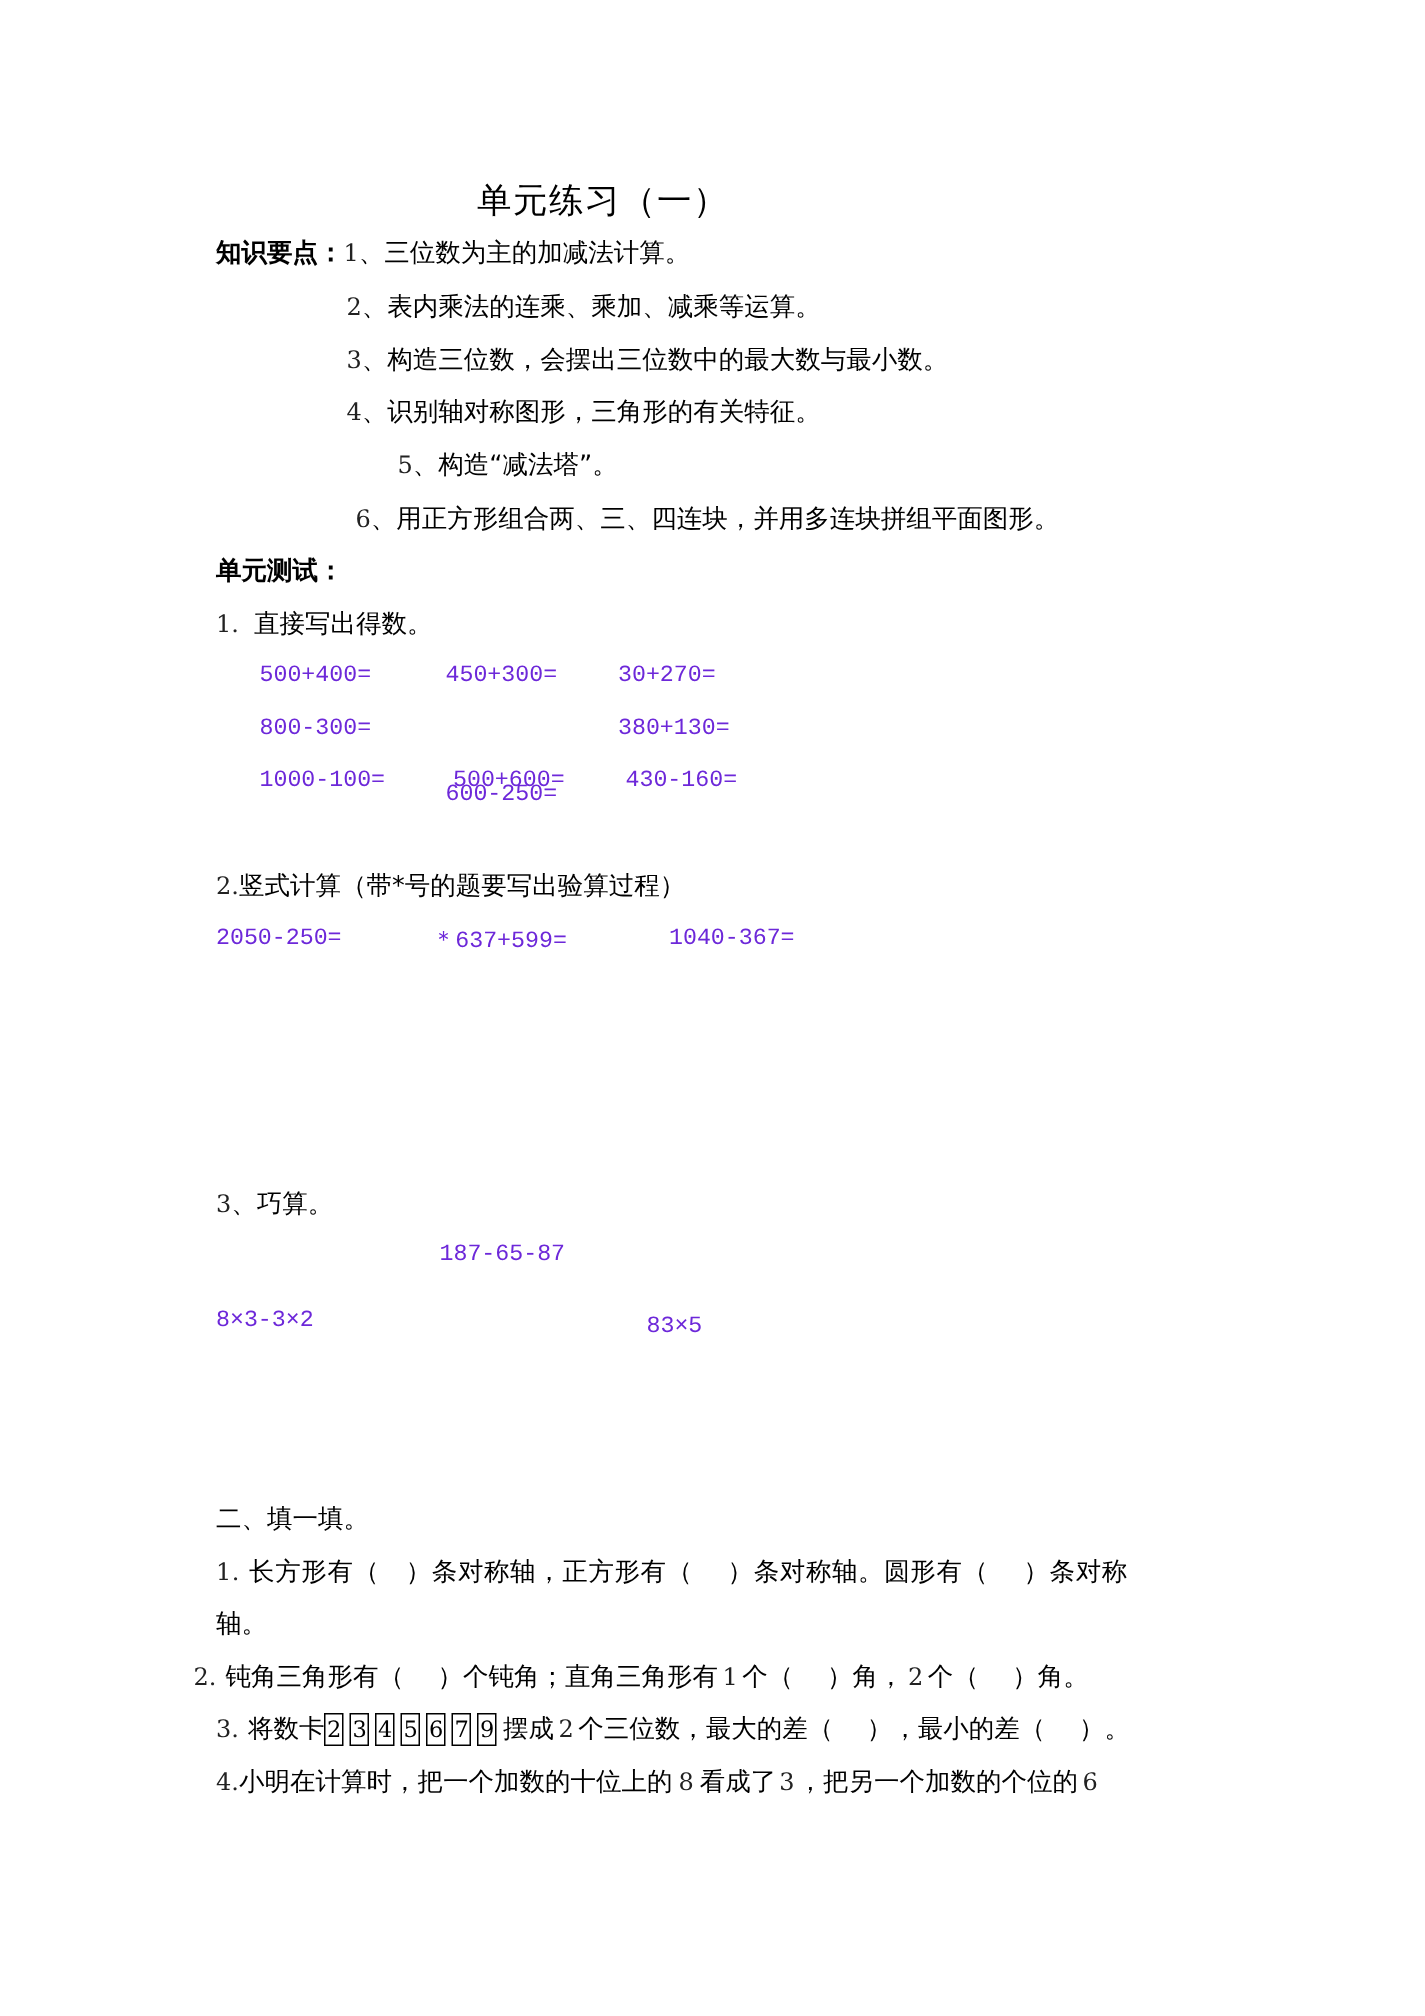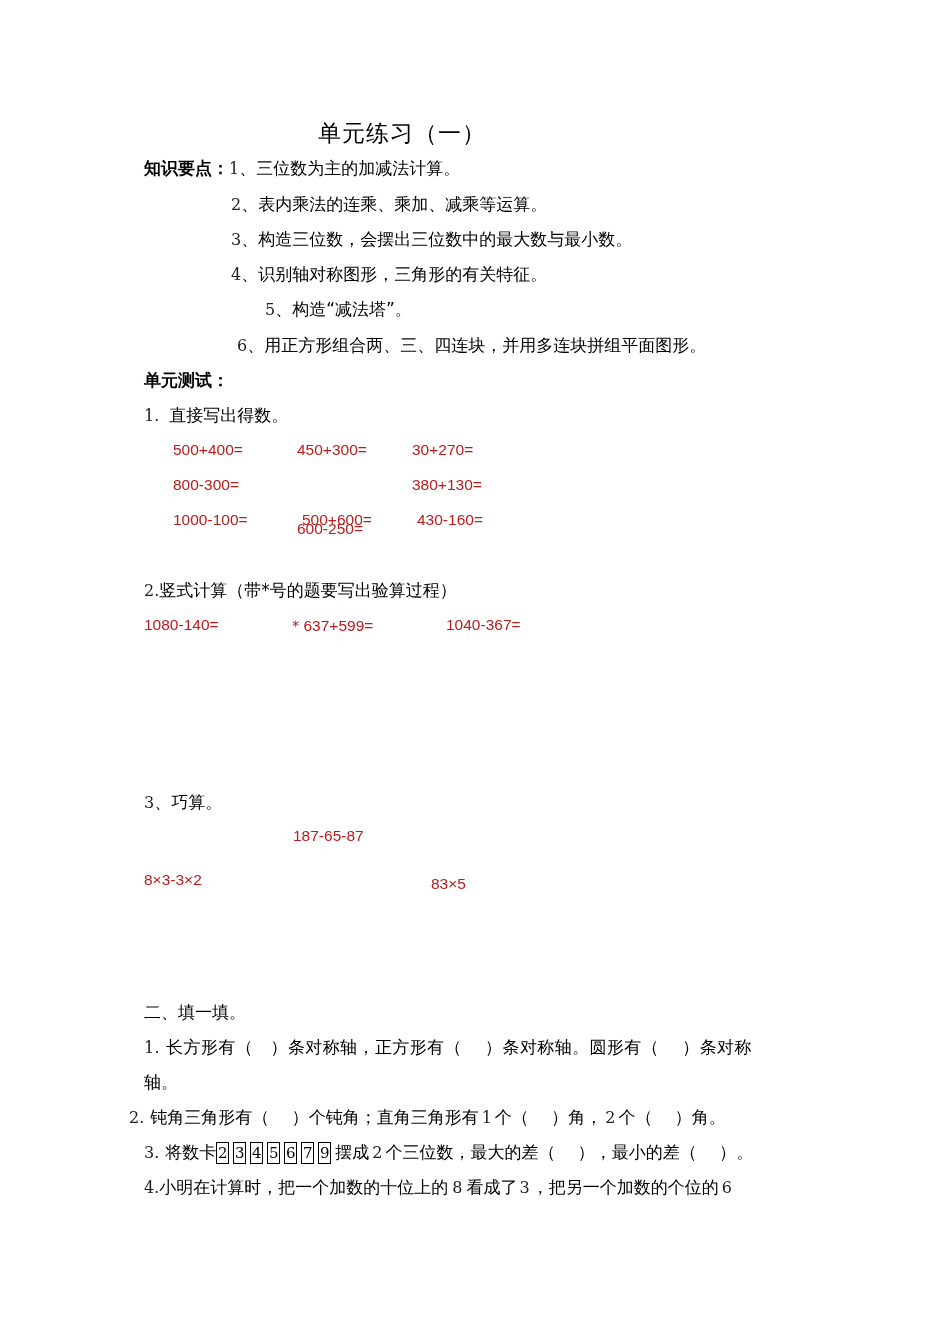--- a/index.html
+++ b/index.html
@@ -3,21 +3,21 @@
   <meta charset="utf-8">
   <style>
     html, body { margin: 0; padding: 0; background: #ffffff; }
     body { width: 950px; height: 1344px; position: relative; overflow: hidden;
            font-family: "DejaVu Sans", sans-serif; color: #000; }
     .abs { position: absolute; white-space: nowrap; }
     .title { top: 118px; left: 0; width: 804px; text-align: center; font-size: 23px; letter-spacing: 1px; }
     .cn { font-size: 17px; }
     .bold { font-weight: bold; }
     .num { font-family: "DejaVu Serif", serif; font-size: 16px; color: #222; }
-    .eq { font-family: Liberation Sans, sans-serif; font-size: 15.5px; color: #b91c1c; }
+    .eq { font-family: Liberation Mono, monospace; font-size: 15.5px; color: #6d28d9; }
     .card { display: inline-block; border: 1px solid #000; font-family: "DejaVu Serif", serif;
             font-size: 15px; width: 11px; height: 20px; line-height: 20px; text-align: center;
             margin-right: 4px; vertical-align: middle; }
     .cards { display: inline-block; }
   </style>
 </head>
 <body>
 
 <div>
 
@@ -56,21 +56,21 @@
   <div class="abs eq" style="top:476px; left:297px;margin-top:44px;">600-250=</div>
   <div class="abs eq" style="top:476px; left:412px;">380+130=</div>
 
   <div class="abs eq" style="top:511px; left:173px;">1000-100=</div>
   <div class="abs eq" style="top:511px; left:302px;">500+600=</div>
   <div class="abs eq" style="top:511px; left:417px;">430-160=</div>
 
   <div class="abs cn" style="top:579px; left:144px;">
     <span class="num">2.</span><span>竖式计算（带*号的题要写出验算过程）</span>
   </div>
-  <div class="abs eq" style="top:616px; left:144px;">1080-140=</div>
+  <div class="abs eq" style="top:616px; left:144px;">2050-250=</div>
   <div class="abs eq" style="top:616px; left:288px;">＊637+599=</div>
   <div class="abs eq" style="top:616px; left:446px;">1040-367=</div>
 
   <div class="abs cn" style="top:791px; left:144px;">
     <span class="num">3</span><span>、巧算。</span>
   </div>
   <div class="abs eq" style="top:827px; left:144px;margin-top:44px;">8×3-3×2</div>
   <div class="abs eq" style="top:827px; left:293px;">187-65-87</div>
   <div class="abs eq" style="top:827px; left:431px;margin-top:48px;">83×5</div>
 

